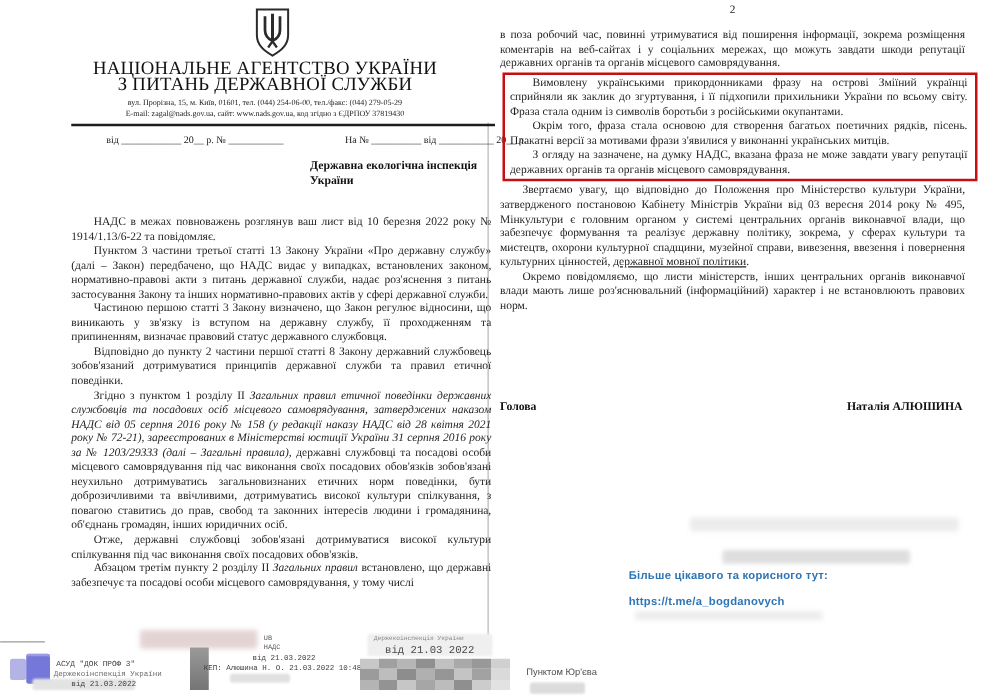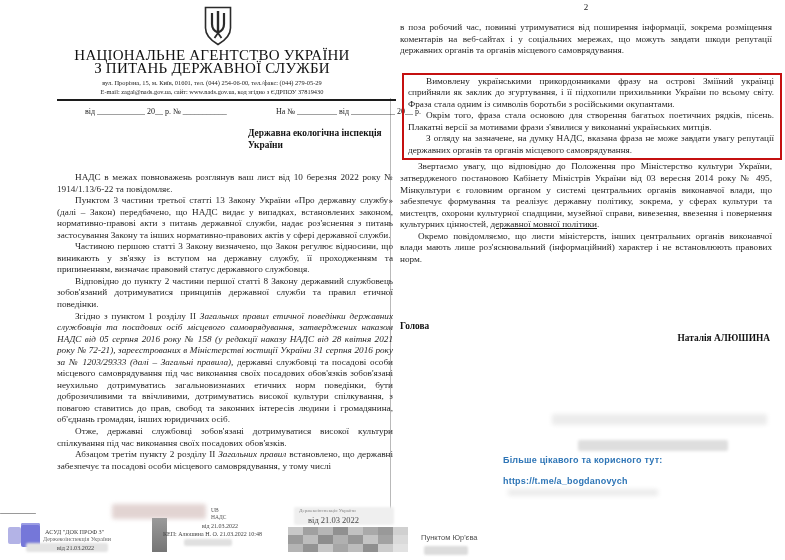--- a/index.html
+++ b/index.html
@@ -30,38 +30,38 @@
   .body-text{position:absolute;}
   .body-text p{margin:0;text-align:justify;text-indent:18px;
     font-size:9.2px;line-height:11.55px;color:#1f1f1f;}
   .body-text p.no-indent{text-indent:0;}
   .seg-i{font-style:italic;}
   .seg-u{text-decoration:underline;}
   .left-body{left:57px;top:172px;width:336px;}
   .right-body{left:0px;top:22px;width:372px;}
   .page-num{position:absolute;left:0;top:2px;width:372px;text-align:center;
     font-size:9px;color:#222;}
-  .red-box{border:2px solid #c41010;padding:1px 6px 2px 4px;margin:16px -10px 1px 2px;}
+  .red-box{border:2px solid #c41010;padding:1px 6px 2px 4px;margin:1px -10px 1px 2px;}
 
   .sig-row{position:absolute;left:0px;top:321px;width:372px;font-weight:bold;
     font-size:9.4px;color:#111;}
-  .sig-row .name{position:absolute;right:2px;top:12px;}
+  .sig-row .name{position:absolute;right:2px;top:0;}
 
   .promo{position:absolute;left:103px;top:455px;
     font-family:"Liberation Sans", sans-serif;font-weight:bold;
     font-size:9px;color:#2e75b6;letter-spacing:.2px;}
   .promo-link{position:absolute;left:103px;top:476px;
     font-family:"Liberation Sans", sans-serif;font-weight:bold;
     font-size:9px;color:#2e75b6;letter-spacing:.2px;cursor:pointer;}
   .executor{position:absolute;left:421px;top:532px;
     font-family:"Liberation Sans", sans-serif;font-size:7.5px;color:#4f4f4f;}
 
   
   .artifact{position:absolute;border-radius:2px;}
-  .stamp-txt{position:absolute;font-family:Liberation Serif, serif;color:#444;white-space:nowrap;}
+  .stamp-txt{position:absolute;font-family:Liberation Mono, monospace;color:#444;white-space:nowrap;}
   .asud-icon-sm{position:absolute;left:8px;top:527px;width:13px;height:17px;background:#b3b3e6;border-radius:2px;}
   .asud-icon-lg{position:absolute;left:21px;top:523px;width:19px;height:24px;background:#7577d9;border-radius:2px;box-shadow:inset 0 2px 0 #9a9ce4;}
   .kep-bar{position:absolute;left:152px;top:518px;width:15px;height:34px;background:linear-gradient(#9a9a9a,#757575);}
   .mosaic{position:absolute;left:288px;top:527px;width:120px;height:25px;}
   .mosaic div{height:8.33px;}
   .mosaic .r1{background:repeating-linear-gradient(90deg,#c8c8c8 0 15px,#a0a0a0 15px 30px,#b6b6b6 30px 45px,#909090 45px 60px,#c1c1c1 60px 75px,#a9a9a9 75px 90px,#999999 90px 105px,#d0d0d0 105px 120px);}
   .mosaic .r2{background:repeating-linear-gradient(90deg,#9b9b9b 0 15px,#bdbdbd 15px 30px,#8d8d8d 30px 45px,#b0b0b0 45px 60px,#969696 60px 75px,#c4c4c4 75px 90px,#a2a2a2 90px 105px,#dadada 105px 120px);}
   .mosaic .r3{background:repeating-linear-gradient(90deg,#b4b4b4 0 15px,#939393 15px 30px,#c6c6c6 30px 45px,#a6a6a6 45px 60px,#bcbcbc 60px 75px,#8f8f8f 75px 90px,#cccccc 90px 105px,#e2e2e2 105px 120px);}
 </style>
 </head>

